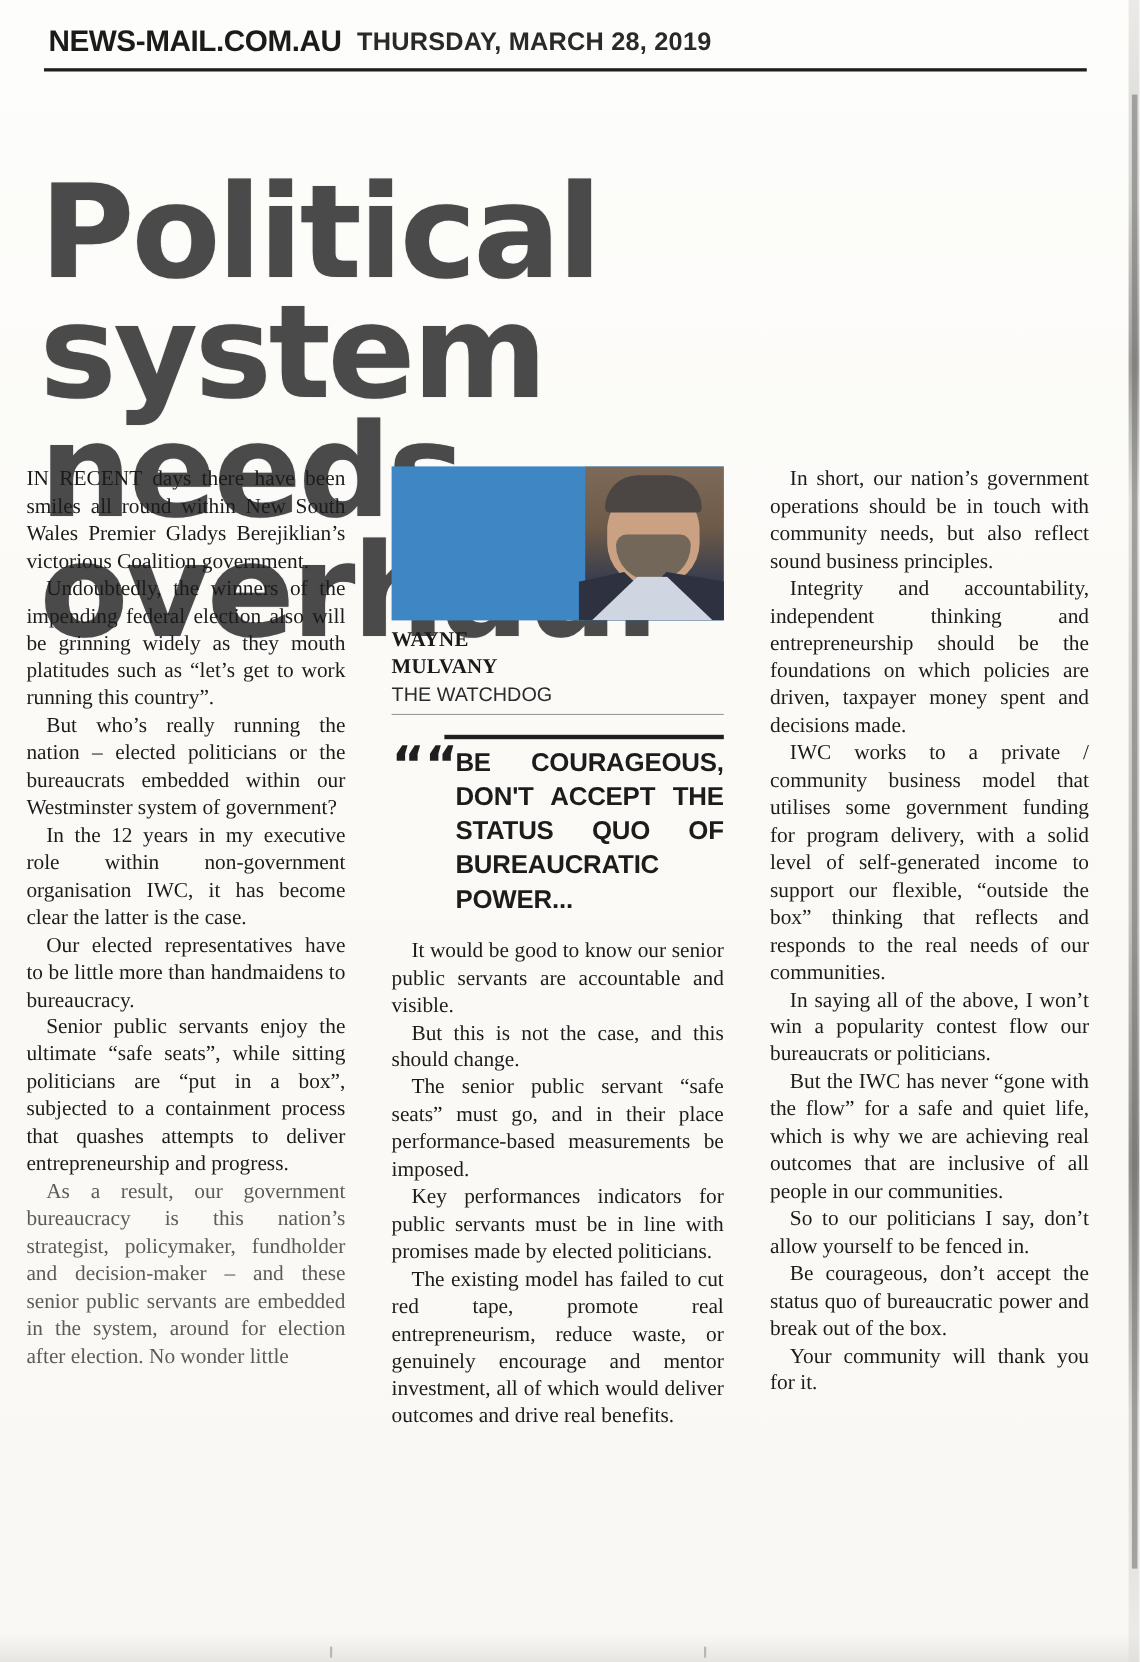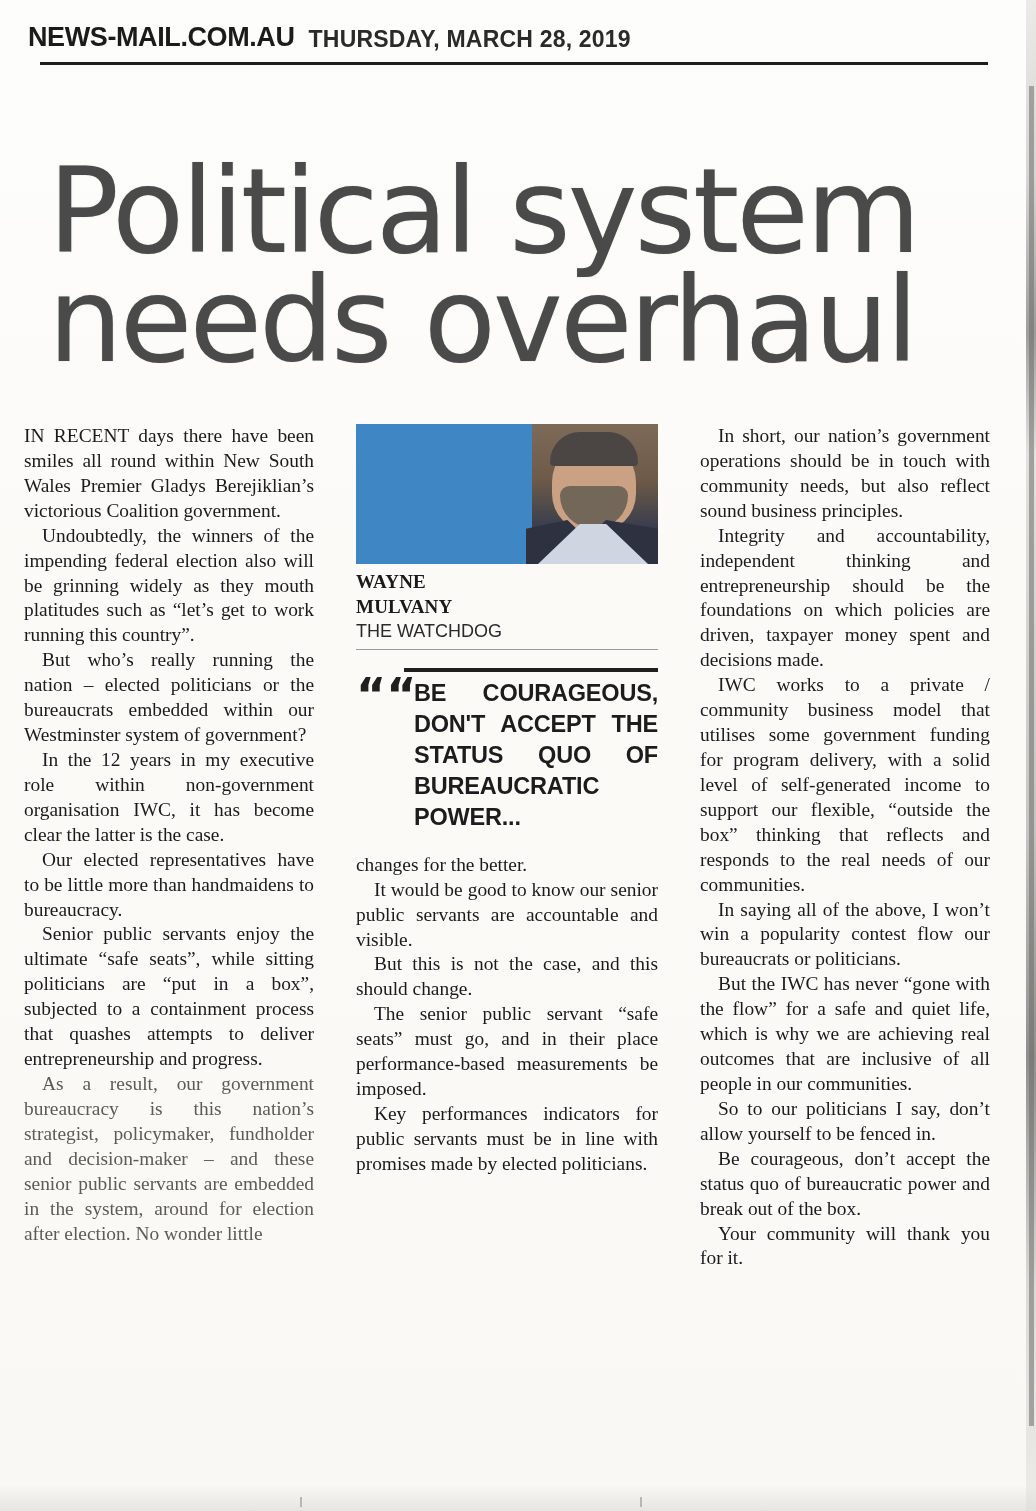--- a/index.html
+++ b/index.html
@@ -39,25 +39,25 @@
     right: 2px;
     width: 5px;
     height: 1340px;
     background: #6e6c69;
     opacity: .55;
   }
 
   
   .masthead {
     position: absolute;
-    left: 28px;
+    left: 44px;
     top: 22px;
     width: 940px;
     display: flex;
-    align-items: flex-end;
+    align-items: center;
     gap: 14px;
     white-space: nowrap;
   }
   .masthead-site {
     font-family: "Liberation Sans", sans-serif;
     font-weight: bold;
     font-size: 27px;
     letter-spacing: -0.4px;
     color: #1b1b1b;
   }
@@ -73,25 +73,25 @@
     left: 40px;
     top: 62px;
     width: 948px;
     height: 3px;
     background: #1f1f1f;
   }
 
   
   .headline {
     position: absolute;
-    left: 48px;
+    left: 36px;
     top: 78px;
     width: 960px;
     font-family: "DejaVu Sans", sans-serif;
-    font-weight: normal;
+    font-weight: bold;
     font-size: 118px;
     line-height: 0.92;
     letter-spacing: -3px;
     color: #4a4a4a;
     text-shadow: 0 0 1px rgba(60,60,60,.35);
   }
   .headline .l2 { display: block; }
 
   
   .cols {
@@ -297,25 +297,25 @@
 
       <div class="pullquote">
         <div class="pq-rule-top"></div>
         <div class="pq-body">
           <span class="pq-mark">““</span>
           <div class="pq-text"><span class="pq-first">BE COURAGEOUS, DON'T ACCEPT THE STATUS QUO OF BUREAUCRATIC POWER...</span></div>
         </div>
       </div>
 
       <div class="pq-after">
-        <p class="first">changes for the better.</p>
         <p>It would be good to know our senior public servants are accountable and visible.</p>
         <p>But this is not the case, and this should change.</p>
         <p>The senior public servant “safe seats” must go, and in their place performance-based measurements be imposed.</p>
         <p>Key performances indicators for public servants must be in line with promises made by elected politicians.</p>
+        <p>The existing model has failed to cut red tape, promote real entrepreneurism, reduce waste, or genuinely encourage and mentor investment, all of which would deliver outcomes and drive real benefits.</p>
       </div>
     </div>
 
     <div class="col col3">
       <p>In short, our nation’s government operations should be in touch with community needs, but also reflect sound business principles.</p>
       <p>Integrity and accountability, independent thinking and entrepreneurship should be the foundations on which policies are driven, taxpayer money spent and decisions made.</p>
       <p>IWC works to a private / community business model that utilises some government funding for program delivery, with a solid level of self-generated income to support our flexible, “outside the box” thinking that reflects and responds to the real needs of our communities.</p>
       <p>In saying all of the above, I won’t win a popularity contest flow our bureaucrats or politicians.</p>
       <p>But the IWC has never “gone with the flow” for a safe and quiet life, which is why we are achieving real outcomes that are inclusive of all people in our communities.</p>
       <p>So to our politicians I say, don’t allow yourself to be fenced in.</p>

